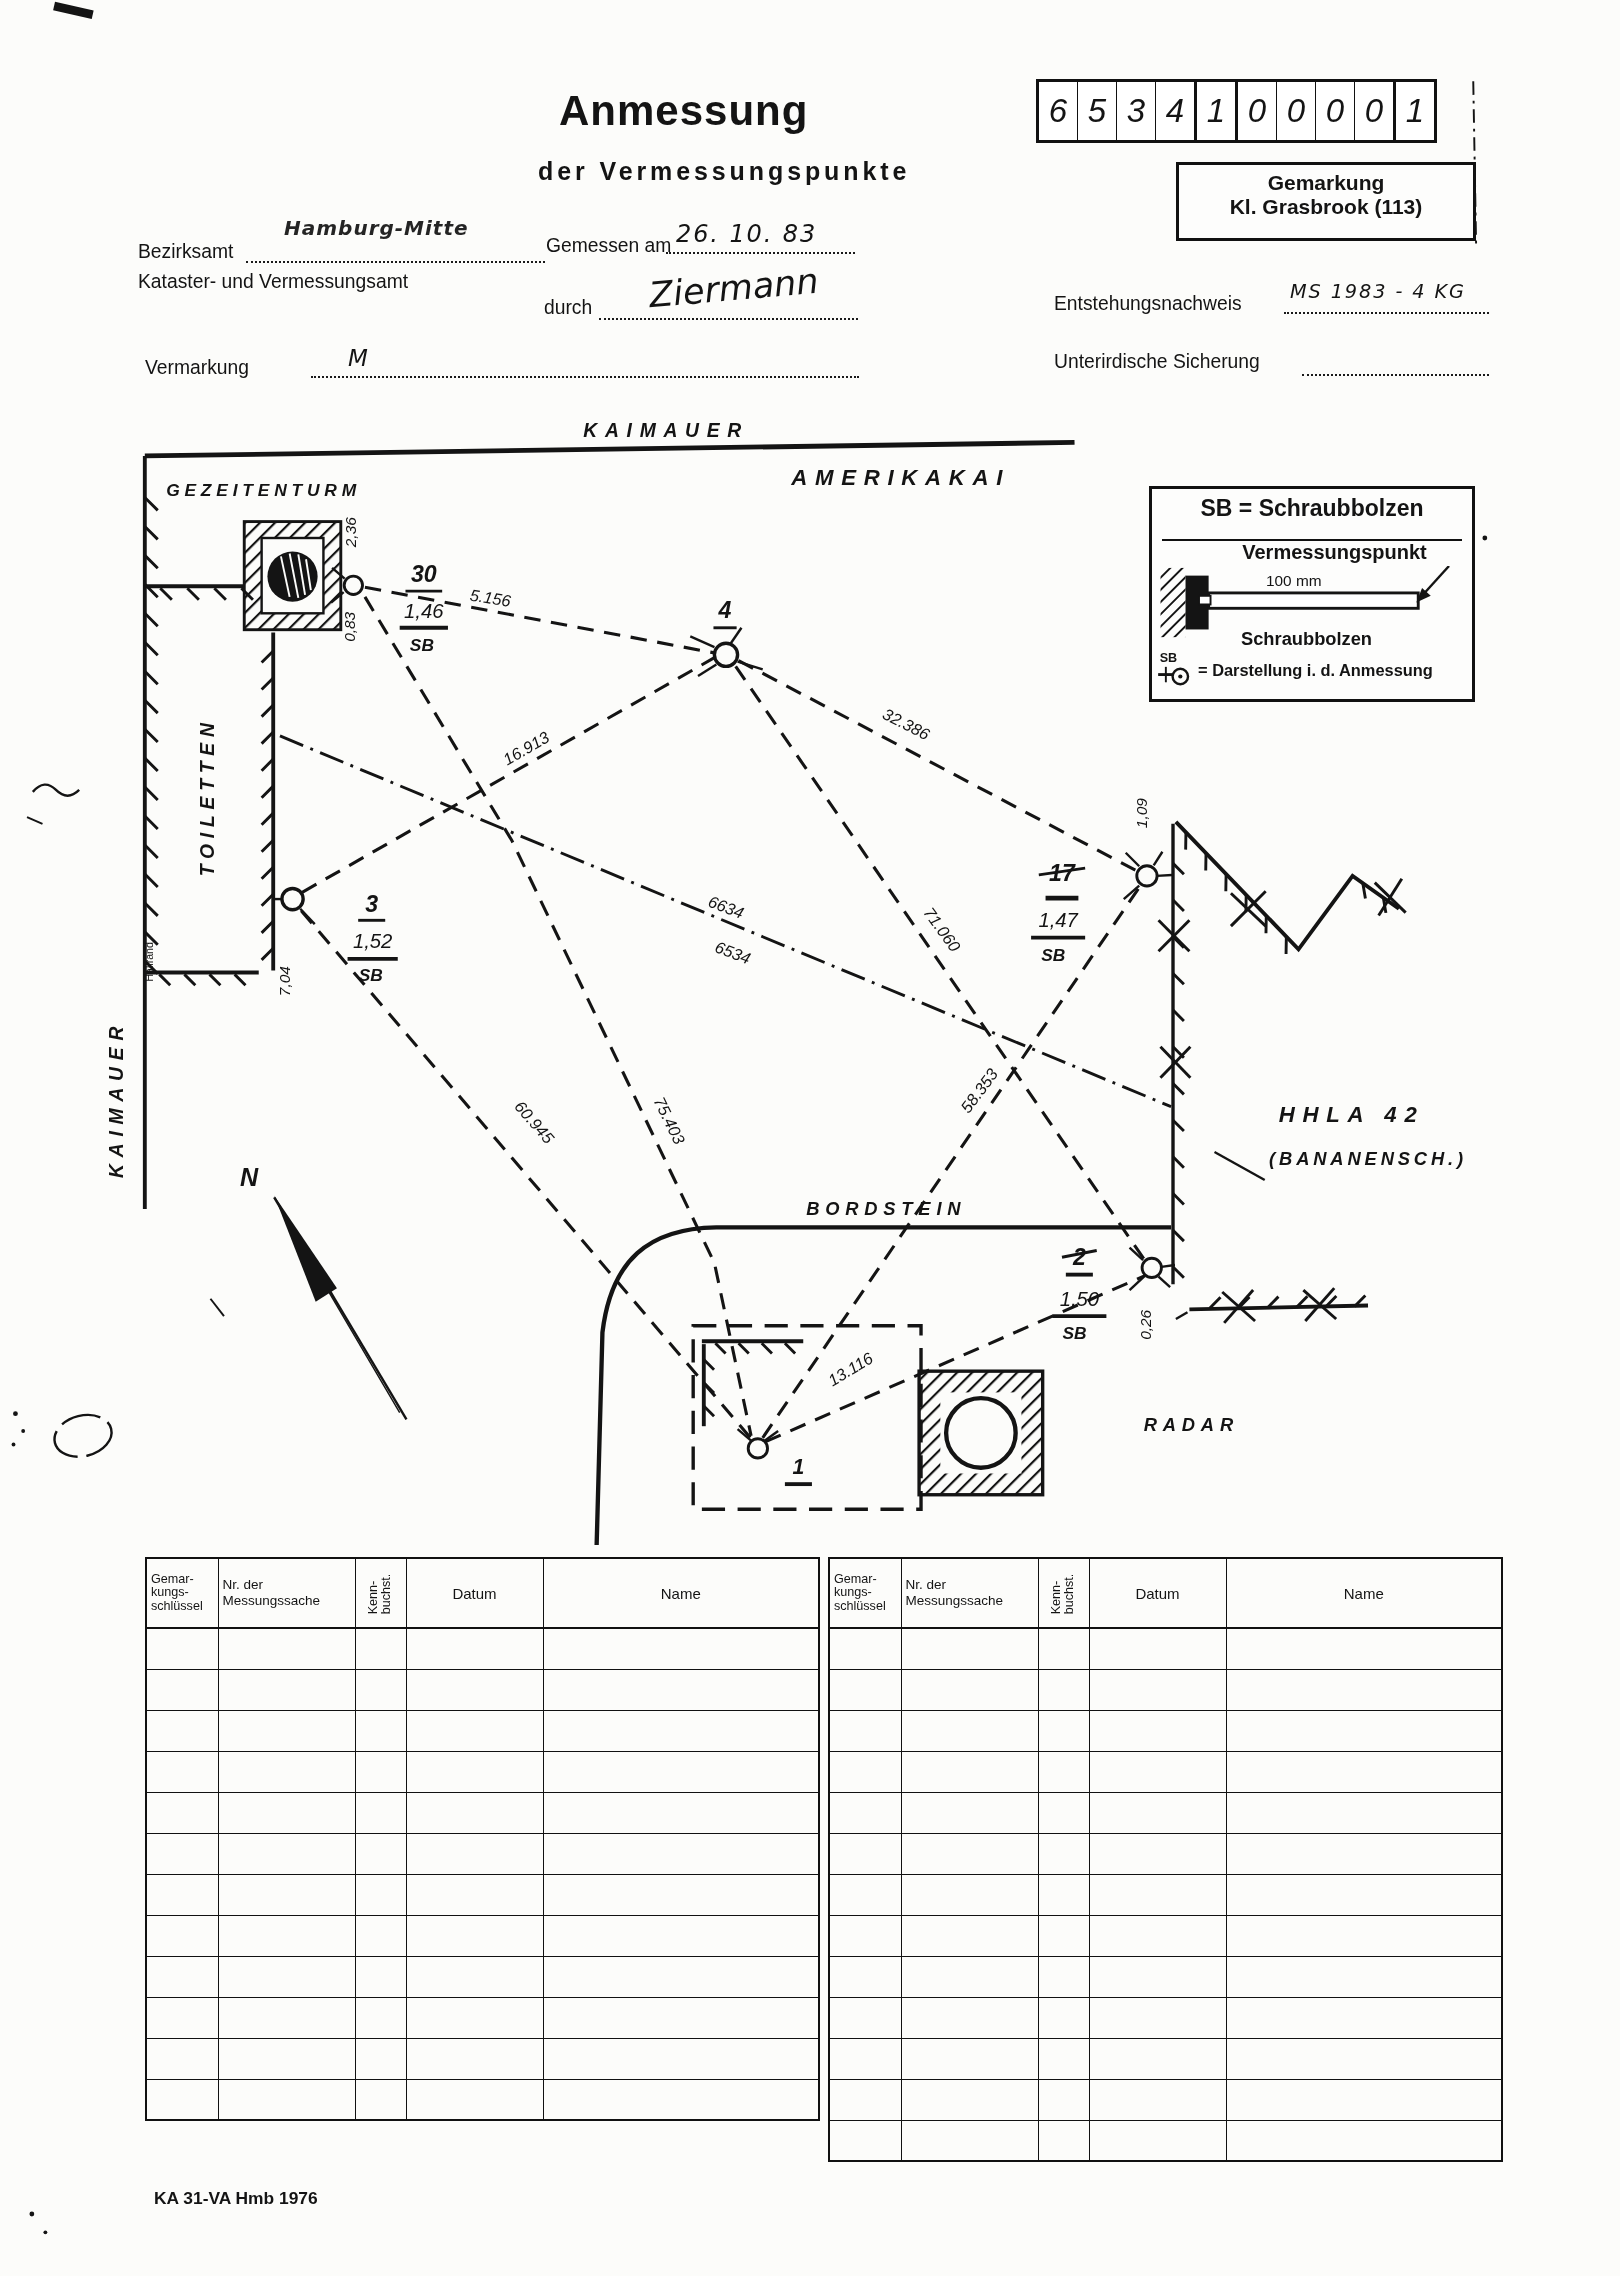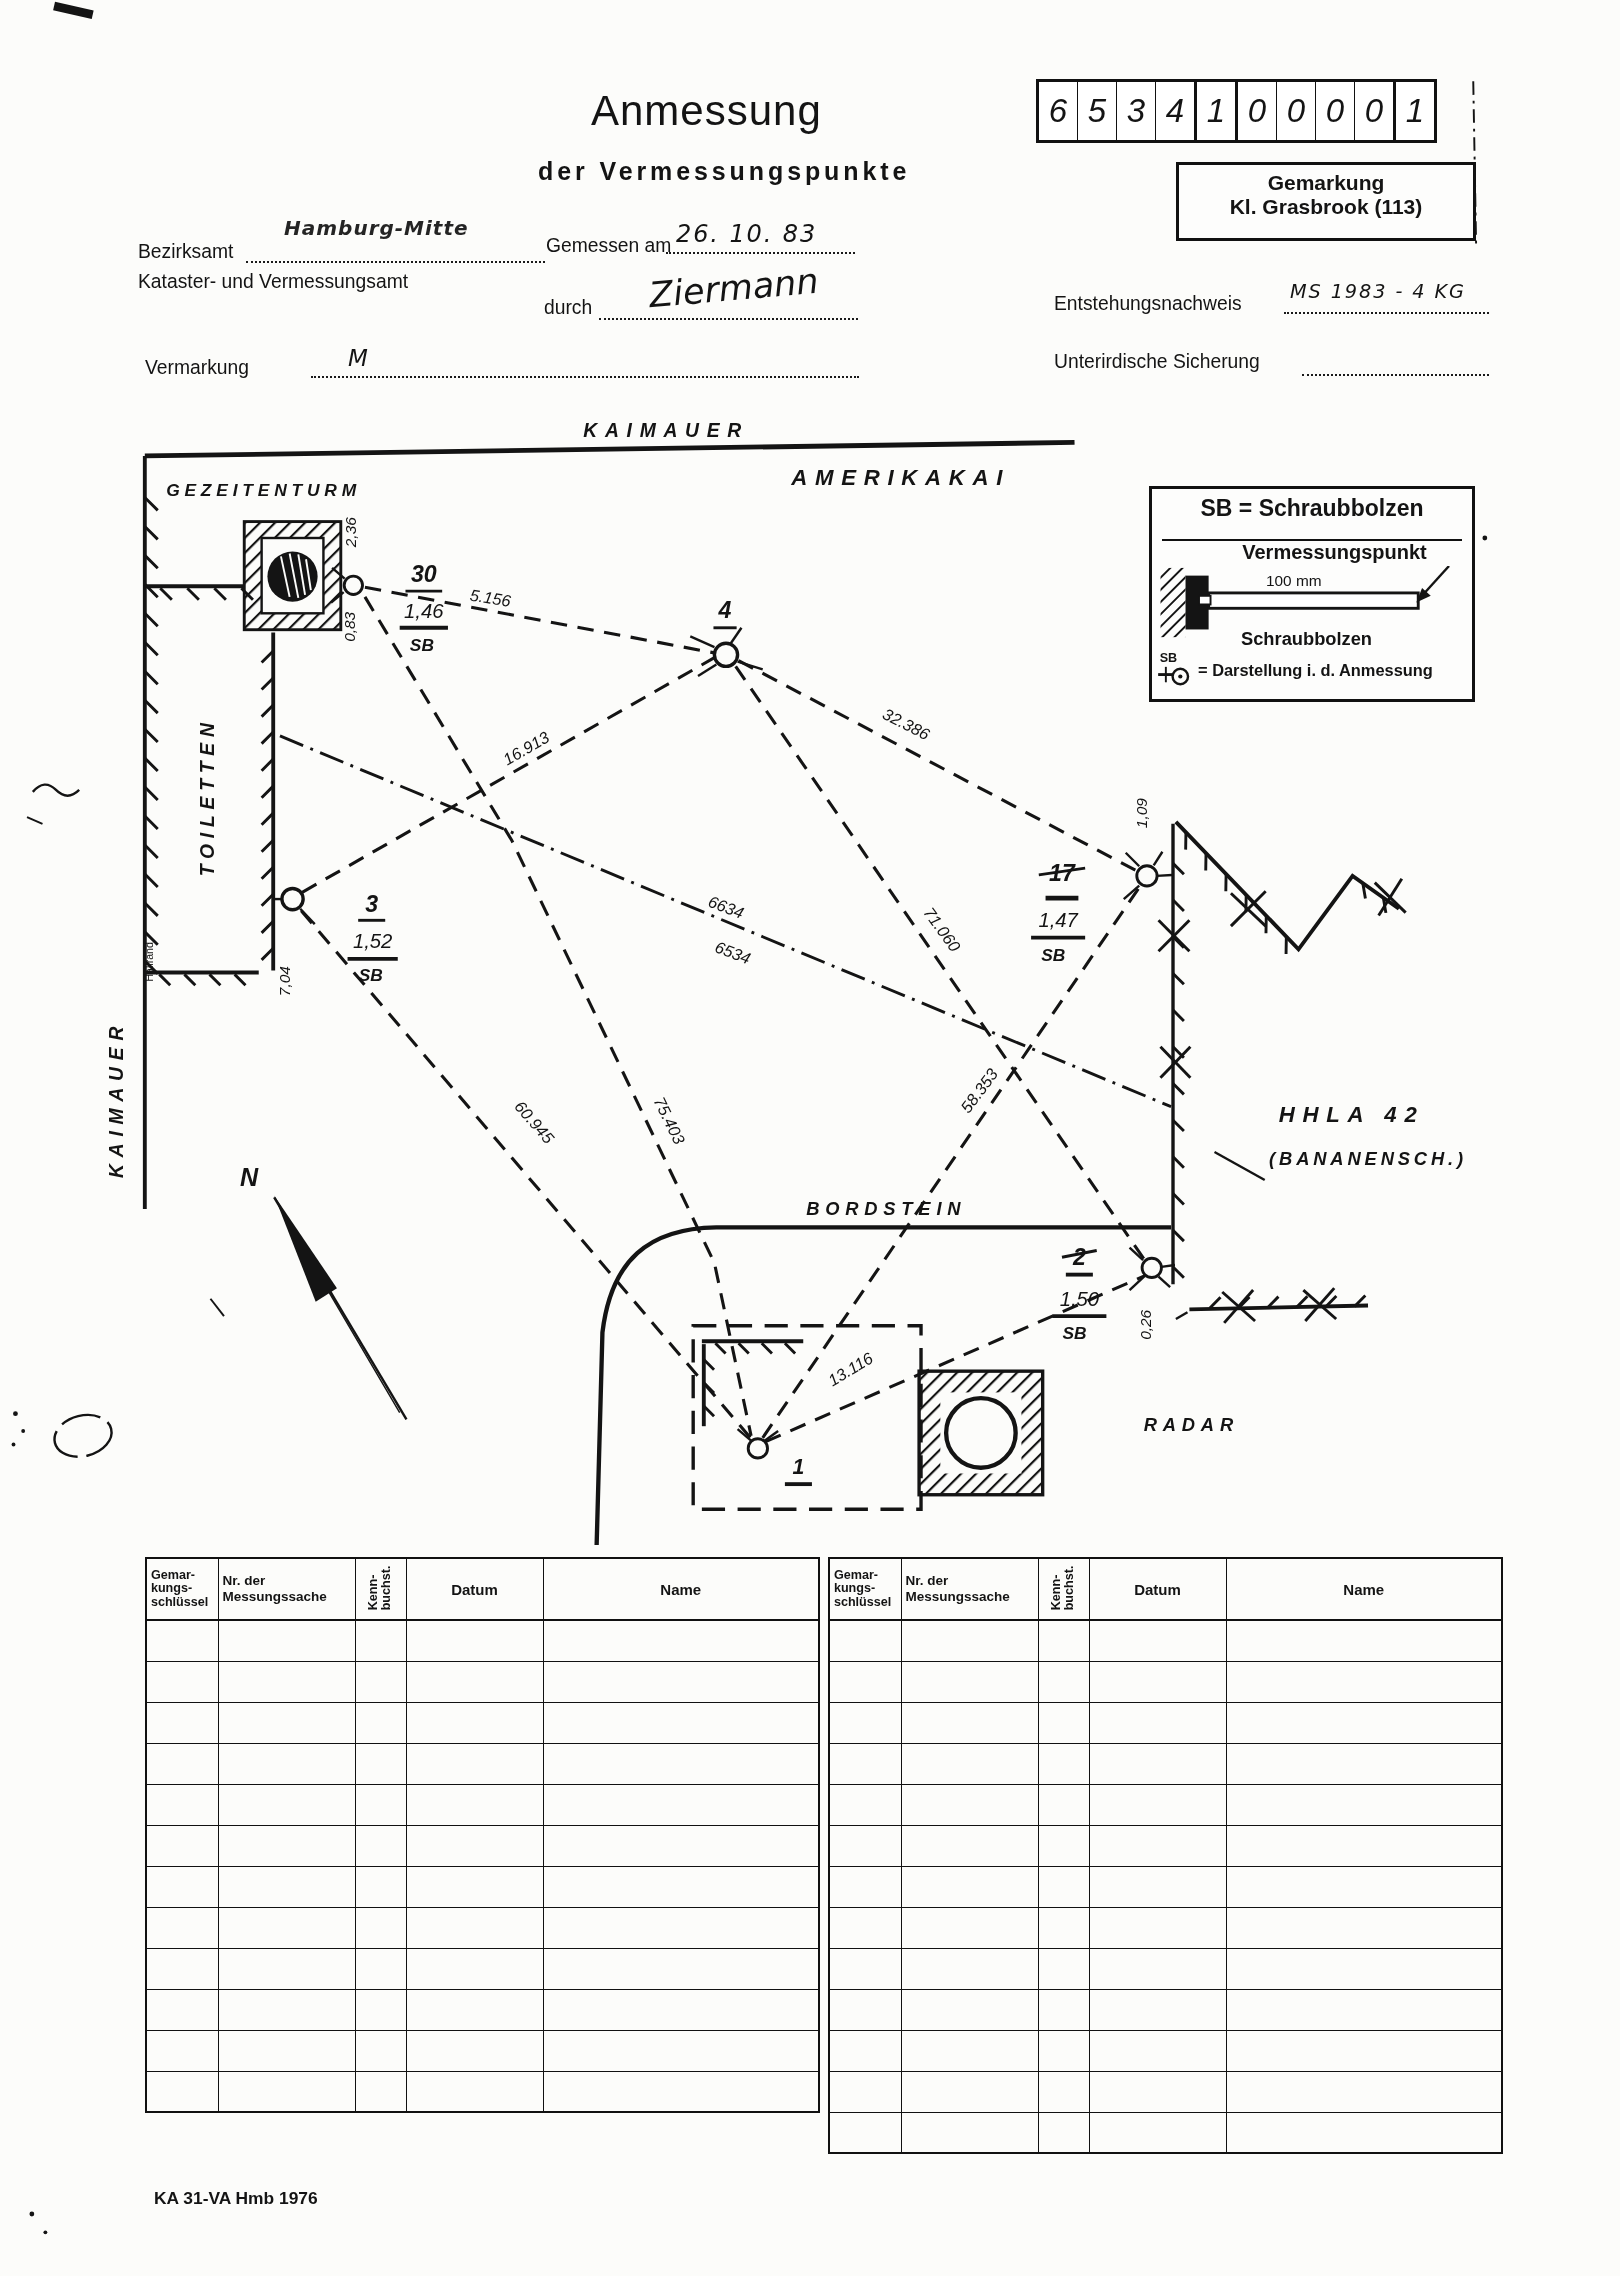--- a/index.html
+++ b/index.html
@@ -23,34 +23,34 @@
       padding-bottom:17px;border-bottom:2.9px solid #111;}
   
   table.reg{border-collapse:collapse;table-layout:fixed;background:transparent;}
   table.reg td{border:1.9px solid #111;padding:0 3.9px;vertical-align:middle;}
   table.reg tr.hdr td{border-bottom:2.9px solid #111;}
   table.reg{border:2.9px solid #111;}
   td.small-h{font-size:12.6px;line-height:1.08;padding:1.9px 2.9px;}
   td.mid-h{font-size:13.5px;line-height:1.15;}
   td.cen{text-align:center;font-size:15px;}
   .rot{transform:rotate(-90deg);font-size:12.6px;line-height:1.05;white-space:nowrap;text-align:left;}
-  tr.hdr{height:62px;font-weight:bold;}
+  tr.hdr{height:70px;}
   tr.rentry{height:56px;}
   tr.r{height:41px;}
   .uln{text-decoration:underline;text-underline-offset:3.9px;}
   svg text{font-family:"Liberation Sans",sans-serif;fill:#141414;}
   .sk-b{font-style:italic;font-weight:bold;}
   .sk-i{font-style:italic;}
 </style>
 </head>
 <body>
 
 <div id="page">
 
-  <div class="abs" style="left:591px;top:87px;font-size:42px;font-weight:normal;letter-spacing:1px;">Anmessung</div>
+  <div class="abs" style="left:559px;top:87px;font-size:42px;font-weight:bold;letter-spacing:1px;">Anmessung</div>
   <div class="abs" style="left:538px;top:157px;font-size:25px;font-weight:bold;letter-spacing:3.9px;">der Vermessungspunkte</div>
 
   <div id="codebox" class="abs" style="left:1036px;top:79px;">
     <div class="cell">6</div>
     <div class="cell">5</div>
     <div class="cell">3</div>
     <div class="cell">4</div>
     <div class="cell grp">1</div>
     <div class="cell grp">0</div>
     <div class="cell">0</div>

